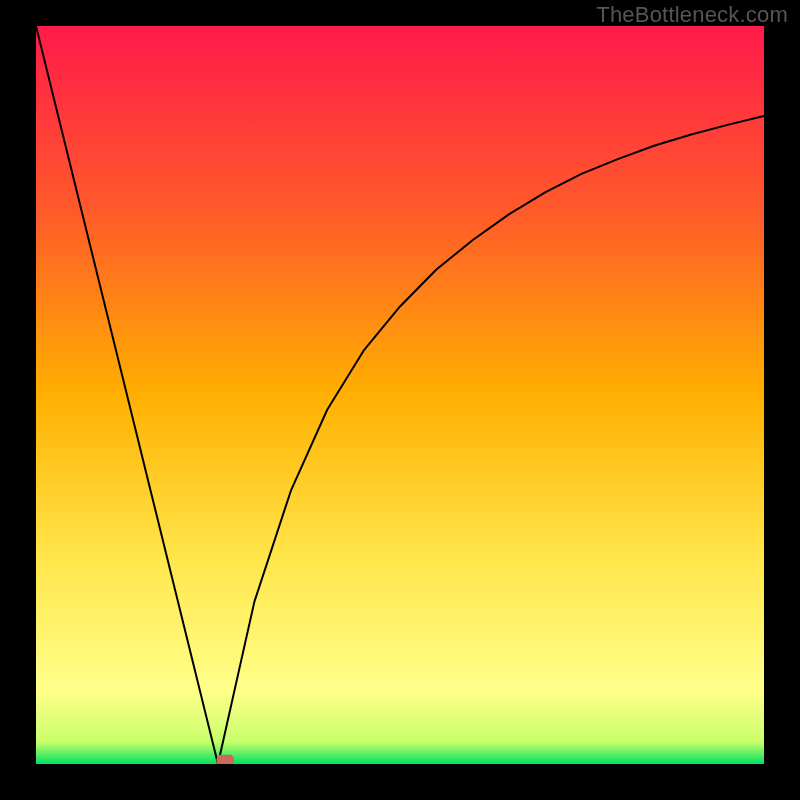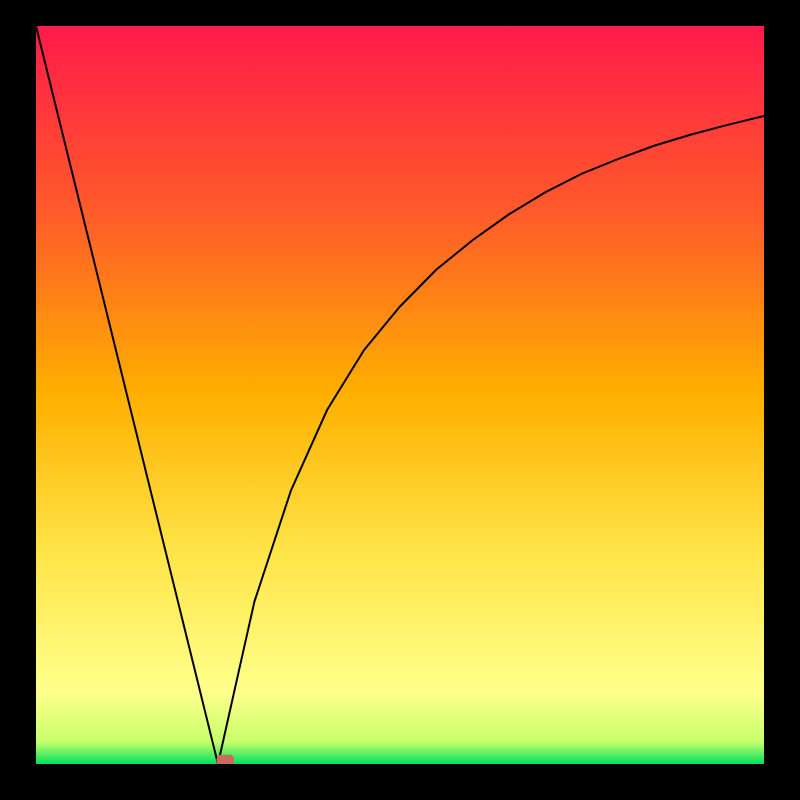--- a/index.html
+++ b/index.html
@@ -31,20 +31,21 @@
     color: #555;
     font-size: 22px;
     font-weight: 500;
     letter-spacing: 0.2px;
   }
 </style>
 </head>
 <body>
 
 <div class="frame">
+  <div class="attribution">TheBottleneck.com</div>
 
   <svg class="plot" viewBox="0 0 100 100" preserveAspectRatio="none">
     <defs>
       <linearGradient id="bg-grad" x1="0" y1="0" x2="0" y2="1">
 
       <stop offset="0%" stop-color="#ff1a4b"></stop>
           <stop offset="25%" stop-color="#ff5a2a"></stop>
           <stop offset="50%" stop-color="#ffb000"></stop>
           <stop offset="72%" stop-color="#ffe64a"></stop>
           <stop offset="90%" stop-color="#ffff8a"></stop>

